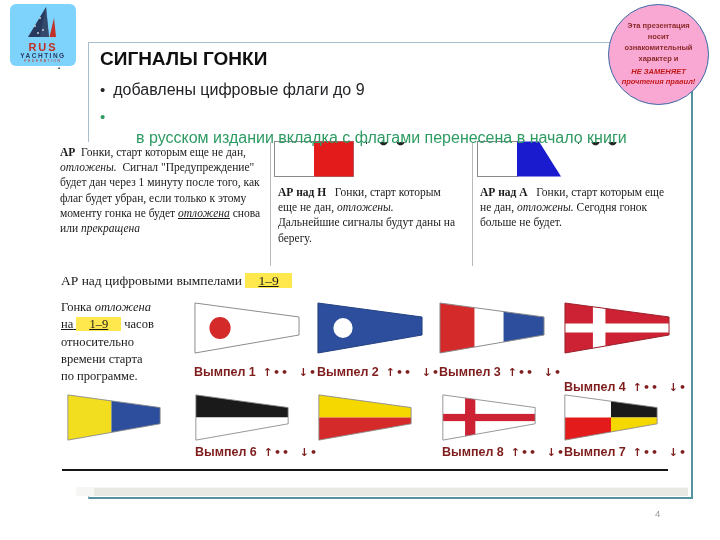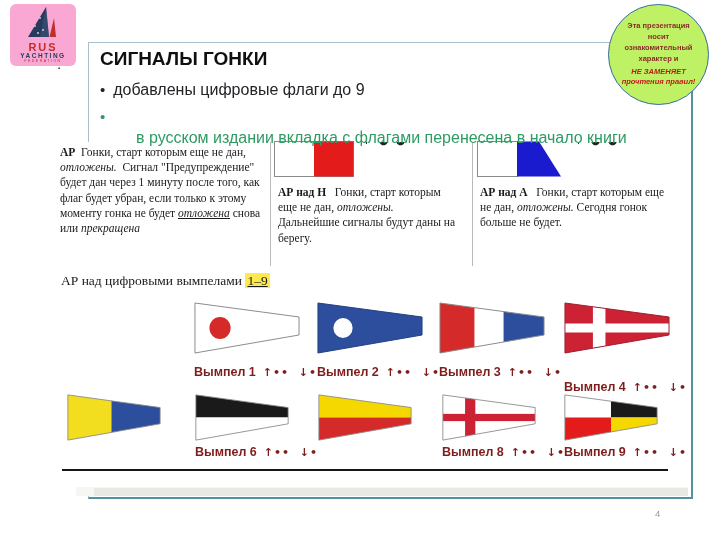--- a/index.html
+++ b/index.html
@@ -1,62 +1,62 @@
 <!DOCTYPE html>
 <html><head>
 <meta charset="utf-8">
 <style>
   html,body{margin:0;padding:0;background:#888;}
   .slide{position:relative;width:720px;height:540px;background:#fff;overflow:hidden;
          font-family:"Liberation Sans",sans-serif;margin:0 auto;}
   .abs{position:absolute;}
 
   
-  .logo{left:10px;top:4px;width:66px;height:62px;background:#f9a8d4;border-radius:6px;z-index:5;text-align:center;}
+  .logo{left:10px;top:4px;width:66px;height:62px;background:#7dd3fc;border-radius:6px;z-index:5;text-align:center;}
   .logo .rus{font-weight:bold;color:#c03028;font-size:11px;letter-spacing:2px;line-height:10px;margin-top:-2px;}
   .logo .yachting{font-weight:bold;color:#273a5e;font-size:6.5px;letter-spacing:1.5px;line-height:7px;}
   .logo .federation{color:#c03028;font-size:3.5px;letter-spacing:1.5px;line-height:5px;}
   .stray-dot{left:57px;top:55px;font-size:15px;color:#222;z-index:5;}
 
   
   .frame{left:88px;top:42px;width:602px;height:454px;
          border-top:1px solid #aabfce;border-left:1px solid #aabfce;
          border-right:2px solid #55929f;border-bottom:2px solid #55929f;z-index:1;}
 
   .page-title{left:100px;top:48px;font-size:19px;font-weight:bold;color:#101010;z-index:3;}
   .bullet{z-index:3;font-size:16px;line-height:1.3;}
   .bullet .dot{font-size:15px;margin-right:8px;}
   .bullet1{left:100px;top:80px;width:525px;color:#242428;}
   .bullet2{left:100px;top:107px;width:538px;color:#2e9b63;}
   .bullet .btxt{display:inline;}
   .bullet2 .wrap{display:inline-block;vertical-align:top;width:505px;margin-left:36px;}
 
   
   .note{left:608px;top:4px;width:101px;height:101px;border-radius:50%;
-        background:#bef264;border:1px solid #3a6aa6;z-index:6;
+        background:#f9a8d4;border:1px solid #3a6aa6;z-index:6;
         display:flex;flex-direction:column;align-items:center;justify-content:center;
         text-align:center;padding:0 8px;box-sizing:border-box;}
   .note .n1{font-size:7.5px;font-weight:bold;color:#8b2a2a;line-height:1.45;}
   .note .n2{font-size:7.5px;font-weight:bold;font-style:italic;color:#c21818;line-height:1.4;margin-top:2px;}
 
   
   .picture{left:60px;top:142px;width:628px;height:345px;background:#fff;z-index:2;
            font-family:"Liberation Serif",serif;color:#1a1a1a;}
   .p-abs{position:absolute;}
   .coldiv{width:1px;background:#b9b9b9;top:0;height:124px;}
   .aptxt{font-size:11.5px;line-height:1.32;}
   .aptxt b{font-weight:bold;}
   .aptxt i{font-style:italic;}
   .aptxt u i{text-decoration:underline;}
   .cropmark{height:7px;overflow:hidden;width:60px;}
   .cropmark span{display:block;margin-top:-8px;font-size:11px;letter-spacing:2px;color:#222;
                  font-family:"DejaVu Sans",sans-serif;}
   .flagbox{top:-1px;}
   .numline{font-size:13.5px;}
-  .hl{background:#ffe84d;padding:0 2px;text-decoration:underline;}
+  .hl{background:#ffe84d;padding:0 13px;text-decoration:underline;}
   .postpone{font-size:12.5px;line-height:1.38;}
   .penlabel{font-family:"Liberation Sans",sans-serif;font-weight:bold;font-size:12.5px;color:#7f1d1d;white-space:nowrap;}
   .penlabel .snd{font-family:"DejaVu Sans",sans-serif;font-size:11px;letter-spacing:1px;margin-left:7px;}
   .blackline{height:2px;background:#161616;}
 
   .scrollstrip{left:76px;top:487px;width:612px;height:8px;background:#e9e9e4;z-index:3;
                border-top:1px solid #f7f7f5;}
   .scrollstrip .notch{position:absolute;left:0;top:0;width:18px;height:100%;background:#f6f6f4;}
 
   
@@ -137,20 +137,30 @@
       <span>Гонки, старт которым еще не дан,</span>
       <i>отложены.</i>
       <span>Сегодня гонок больше не будет.</span>
     </div>
 
     <div class="p-abs numline" style="left:1px;top:131px;">
       <span>АР над цифровыми вымпелами</span>
       <span class="hl">1–9</span>
     </div>
 
+    <div class="p-abs postpone" style="left:1px;top:157px;width:128px;">
+      <span>Гонка</span>
+      <i>отложена</i><br>
+      <u><span>на</span>
+      <span class="hl">1–9</span></u>
+      <span>часов</span><br>
+      <span>относительно</span><br>
+      <span>времени старта</span><br>
+      <span>по программе.</span>
+    </div>
 
     <svg class="p-abs" style="left:134px;top:160px;" width="106" height="52" viewBox="0 0 110 52" preserveAspectRatio="none">
       <polygon points="1,1 109,15 109,33 1,51" fill="#fff" stroke="#8a8a8a"></polygon>
       <circle cx="27" cy="26" r="11" fill="#d42a2a"></circle>
     </svg>
     <svg class="p-abs" style="left:257px;top:160px;" width="106" height="52" viewBox="0 0 110 52" preserveAspectRatio="none">
       <polygon points="1,1 109,15 109,33 1,51" fill="#2c4e9c" stroke="#223f80"></polygon>
       <circle cx="27" cy="26" r="10" fill="#fff"></circle>
     </svg>
     <svg class="p-abs" style="left:379px;top:160px;" width="106" height="52" viewBox="0 0 110 52" preserveAspectRatio="none">
@@ -244,21 +254,21 @@
         <rect x="0" y="0" width="55" height="26" fill="#fff"></rect>
         <rect x="0" y="26" width="55" height="26" fill="#e41b1b"></rect>
         <rect x="55" y="0" width="55" height="26" fill="#1a1a1a"></rect>
         <rect x="55" y="26" width="55" height="26" fill="#f5d800"></rect>
       </g>
       <polygon points="1,1 109,15 109,33 1,51" fill="none" stroke="#8a8a8a"></polygon>
     </svg>
 
     <div class="p-abs penlabel" style="left:135px;top:303px;"><span>Вымпел 6</span><span class="snd"><span>↑••</span>&nbsp;&nbsp;<span>↓•</span></span></div>
     <div class="p-abs penlabel" style="left:382px;top:303px;"><span>Вымпел 8</span><span class="snd"><span>↑••</span>&nbsp;&nbsp;<span>↓•</span></span></div>
-    <div class="p-abs penlabel" style="left:504px;top:303px;"><span>Вымпел 9</span><span class="snd"><span>↑••</span>&nbsp;&nbsp;<span>↓•</span></span></div>
+    <div class="p-abs penlabel" style="left:504px;top:303px;"><span>Вымпел 7</span><span class="snd"><span>↑••</span>&nbsp;&nbsp;<span>↓•</span></span></div>
 
     <div class="p-abs blackline" style="left:2px;top:327px;width:606px;"></div>
   </div>
 
   <div class="abs scrollstrip">
       <div class="notch"></div>
     </div>
 
   <div class="abs footer-date">06.01.2017</div>
   <div class="abs footer-org">КГПиА ВФПС, ВКС ВФПС</div>

